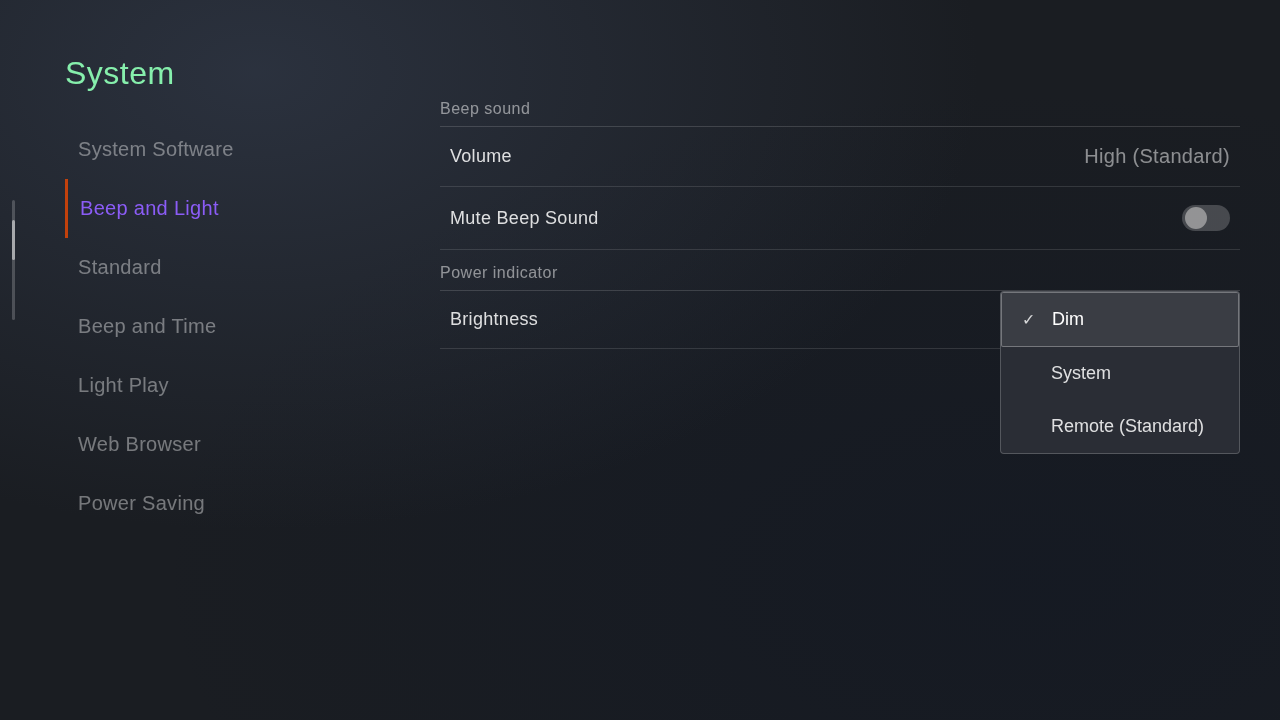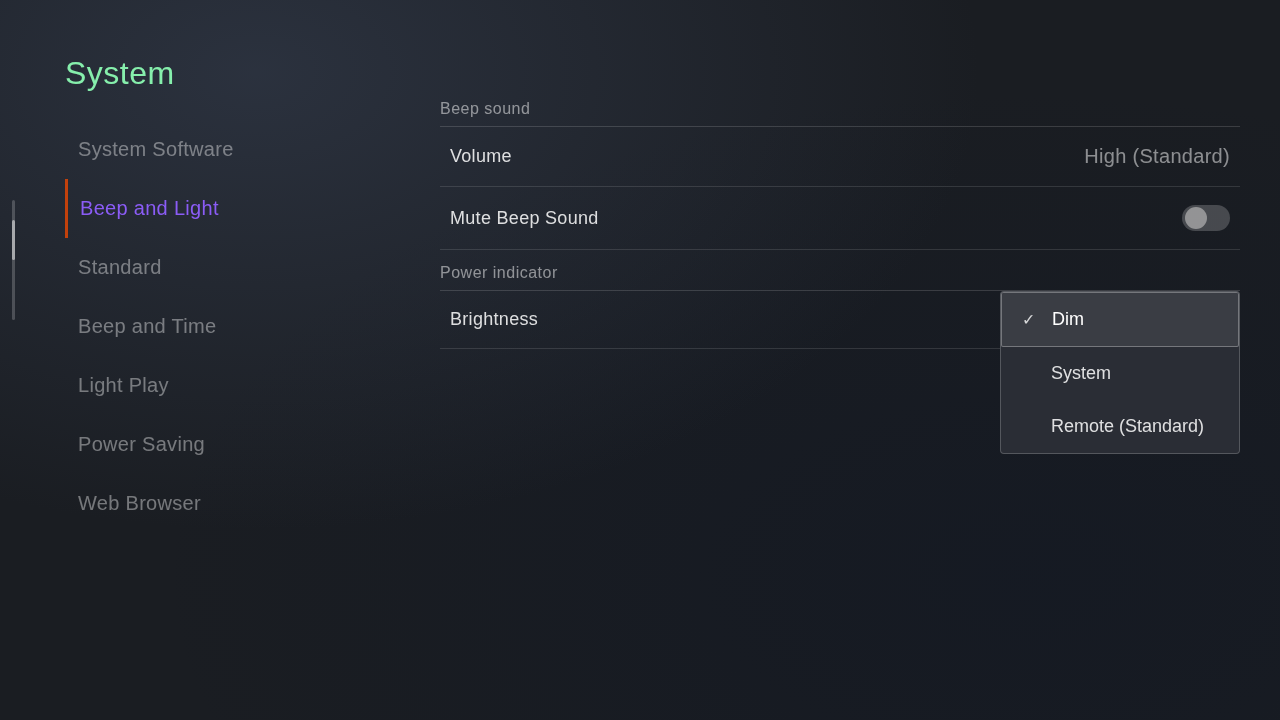--- a/index.html
+++ b/index.html
@@ -217,22 +217,22 @@
 <div class="scroll-indicator">
   <div class="scroll-thumb"></div>
 </div>
 
 <nav class="sidebar">
   <div class="sidebar-item">System Software</div>
   <div class="sidebar-item active">Beep and Light</div>
   <div class="sidebar-item">Standard</div>
   <div class="sidebar-item">Beep and Time</div>
   <div class="sidebar-item">Light Play</div>
+  <div class="sidebar-item">Web Browser</div>
   <div class="sidebar-item">Power Saving</div>
-  <div class="sidebar-item">Web Browser</div>
 </nav>
 
 <div class="main-content">
 
   <div class="section-label">Beep sound</div>
 
   <div class="settings-group">
 
     <div class="setting-row">
       <span class="setting-row-label">Volume</span>

